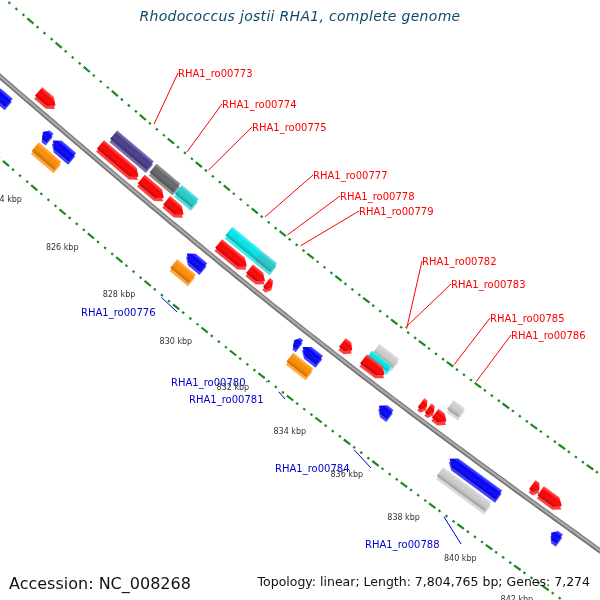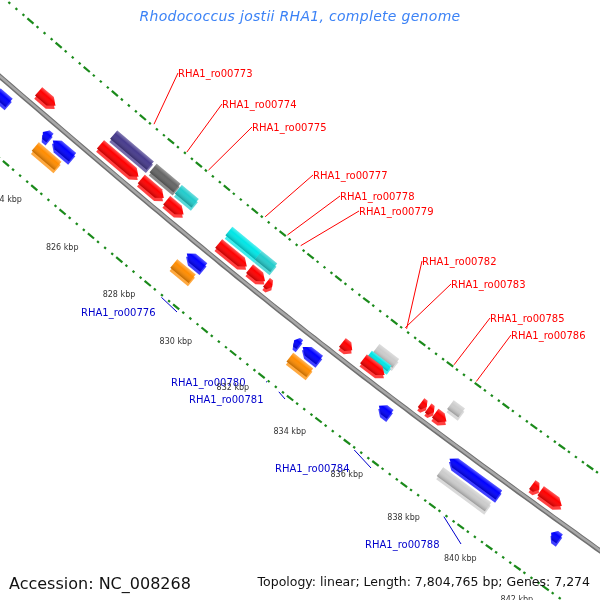--- a/index.html
+++ b/index.html
@@ -1,17 +1,17 @@
 <!DOCTYPE html>
 <html><head>
 <meta charset="utf-8">
 <style>
   html, body { margin: 0; padding: 0; background: #ffffff; }
   body { width: 600px; height: 600px; overflow: hidden; position: relative; font-family: "DejaVu Sans", sans-serif; }
-  #title { position: absolute; top: 8px; left: 0; width: 600px; text-align: center; font-size: 14px; font-style: italic; color: #3b82f6; letter-spacing: 0.3px; }
+  #title { position: absolute; top: 8px; left: 0; width: 600px; text-align: center; font-size: 14px; font-style: italic; color: #0c4a6e; letter-spacing: 0.3px; }
   #accession { position: absolute; left: 9px; top: 574px; font-size: 16px; color: #111; }
   #summary { position: absolute; right: 10px; top: 574px; font-size: 12.5px; color: #111; }
   svg#map { position: absolute; left: 0; top: 0; }
   .kbp { font-size: 8px; fill: #333; font-family: "DejaVu Sans", sans-serif; }
   .glabel { font-size: 10px; font-family: "DejaVu Sans", sans-serif; }
 </style>
 </head>
 <body>
 
 <div id="title">Rhodococcus jostii RHA1, complete genome</div>

